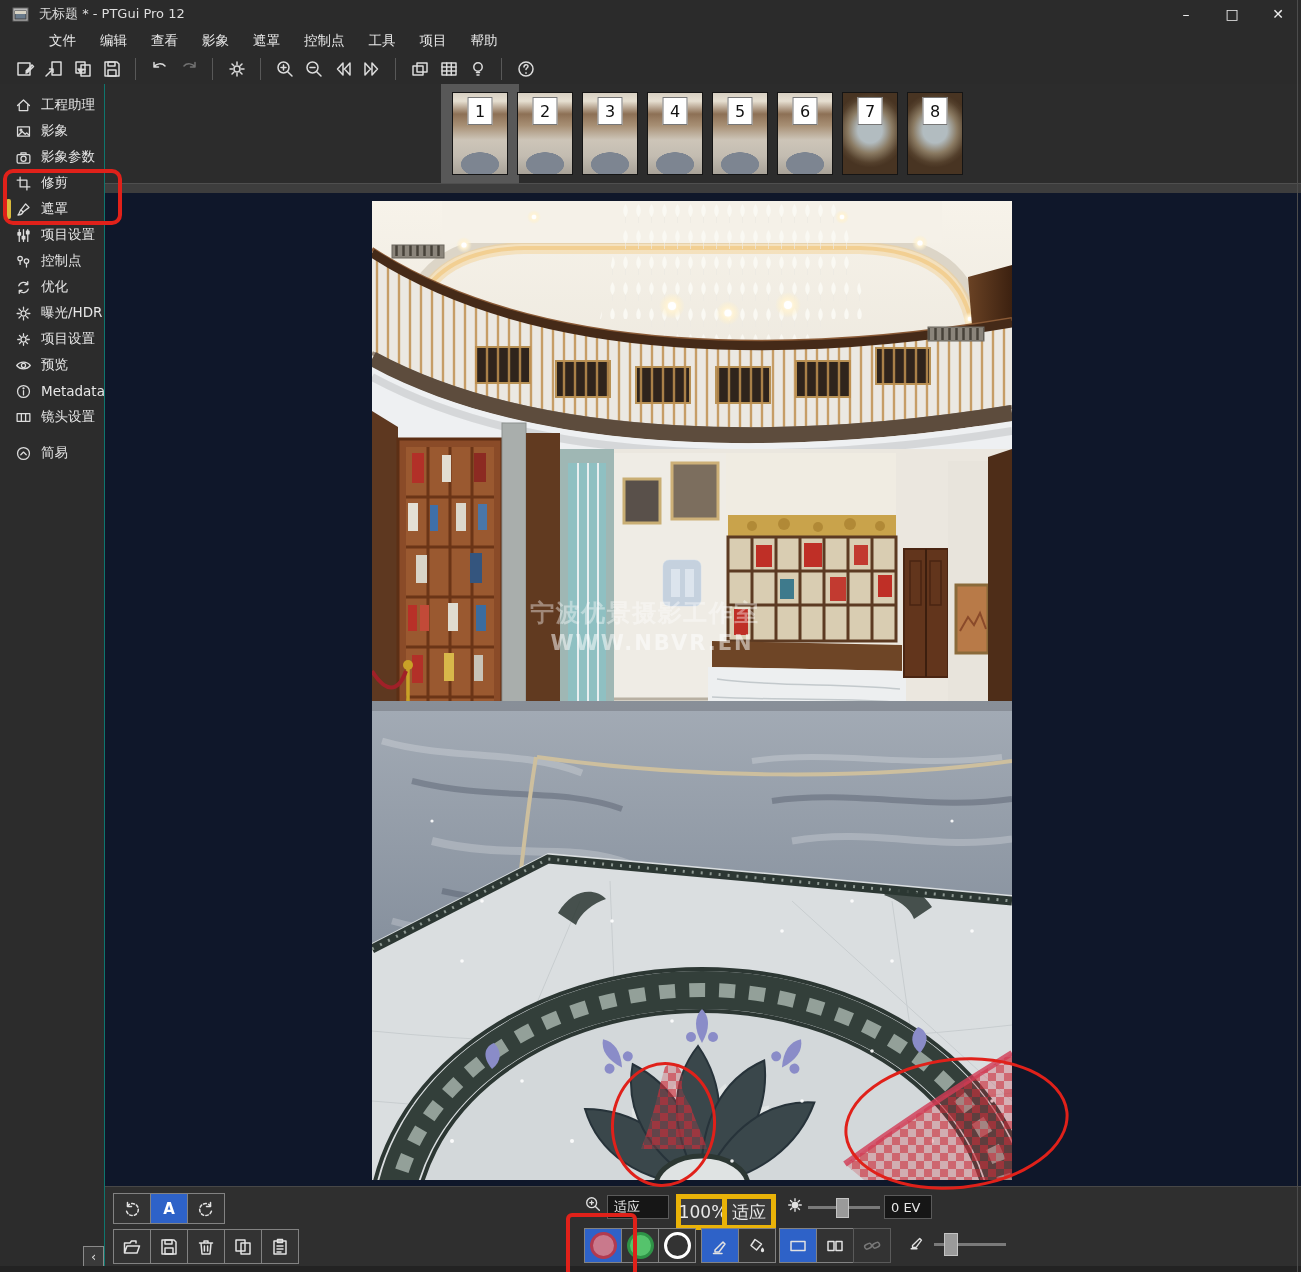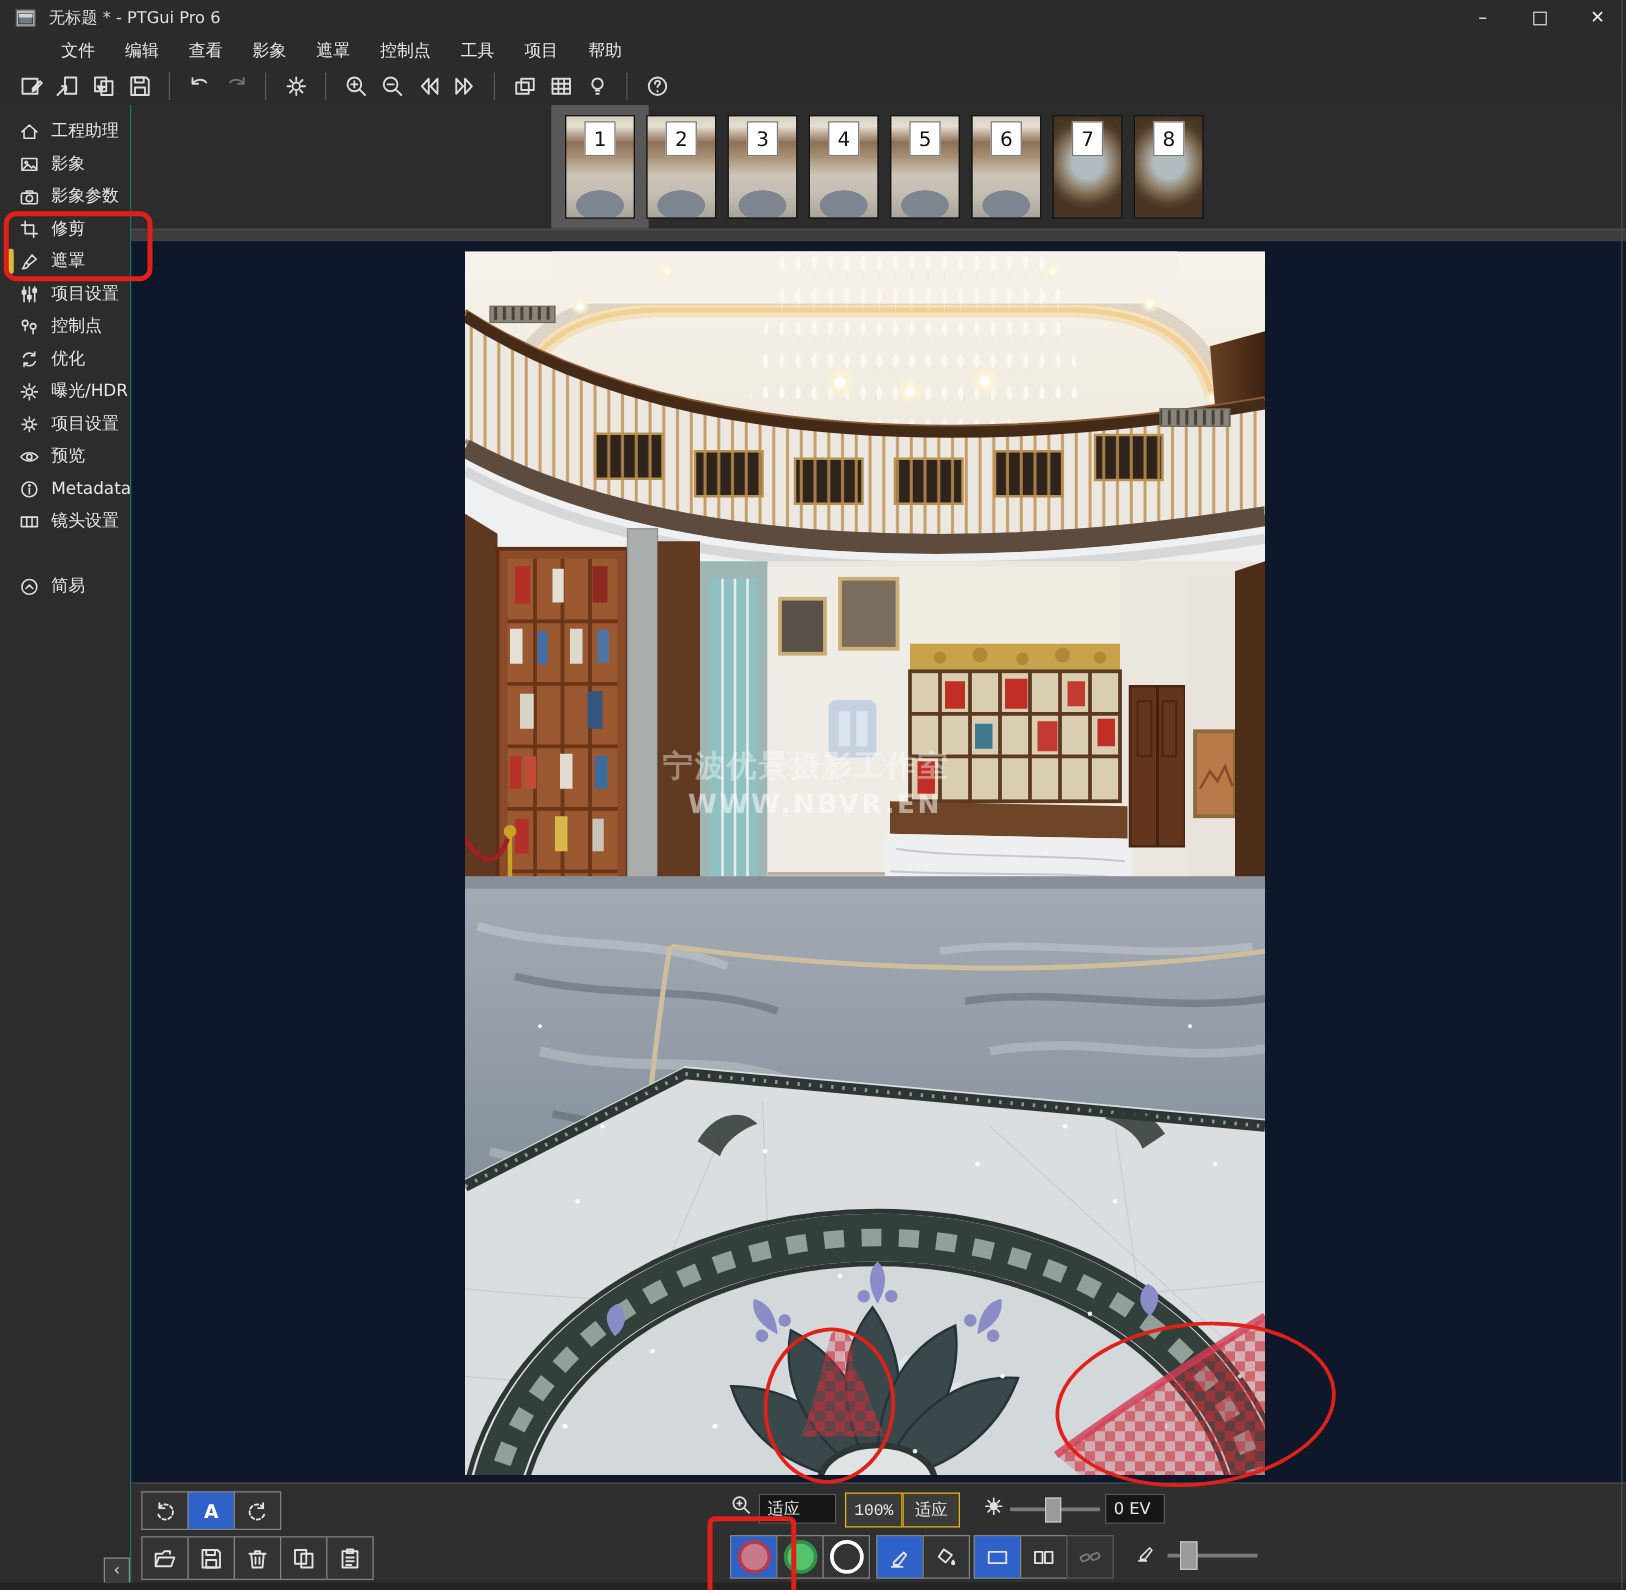--- a/index.html
+++ b/index.html
@@ -25,21 +25,21 @@
   .tb{width:27px;height:26px;display:flex;align-items:center;justify-content:center;margin:0 1px;}
   .tb svg{width:20px;height:20px;stroke:#dcdcdc;fill:none;stroke-width:1.5;stroke-linecap:round;stroke-linejoin:round;}
   .tb.dis svg{opacity:.4;}
   .tsep{width:1px;height:22px;background:#585858;margin:0 9px;}
   .toolbar .pad{width:10px;}
   
   .sidebar{left:0;top:84px;width:104px;height:1188px;background:#2c2c2c;border-right:2px solid #0f766e;}
   .side-item{position:relative;height:26px;display:flex;align-items:center;padding-left:15px;gap:9px;color:#e6e6e6;font-size:13.5px;white-space:nowrap;}
   .side-item svg{width:17px;height:17px;stroke:#dcdcdc;fill:none;stroke-width:1.5;stroke-linecap:round;stroke-linejoin:round;flex:0 0 auto;}
   .side-item.sel .selbar{position:absolute;left:6px;top:3px;width:5px;height:20px;border-radius:2px;background:#d9ba3c;}
-  .side-simple{margin-top:26px;}
+  .side-simple{margin-top:10px;}
   .collapse-btn{left:83px;top:1246px;width:19px;height:19px;background:#3a3a3a;border:1px solid #8a8a8a;color:#ddd;
     display:flex;align-items:center;justify-content:center;font-size:13px;line-height:1;}
   
   .thumbstrip{left:105px;top:84px;width:1196px;height:99px;background:#2c2c2c;}
   .selwrap{position:absolute;left:336px;top:0;width:78px;height:99px;background:#585858;}
   .thumbrow{position:absolute;left:347px;top:8px;display:flex;gap:9px;}
   .thumb{position:relative;width:54px;height:81px;border:1px solid #151515;
     background:
       radial-gradient(ellipse 62% 26% at 50% 88%, #7d8591 0 56%, rgba(0,0,0,0) 58%),
       linear-gradient(180deg,#d7cfc2 0%,#e6dfd1 10%,#8d7055 26%,#a78f74 40%,#cdc5b8 58%,#c3bcb1 78%,#a9a399 100%);}
@@ -65,40 +65,40 @@
   .grp{position:absolute;display:flex;}
   .cell{width:36px;height:29px;border:1px solid #828282;margin-left:-1px;display:flex;align-items:center;justify-content:center;background:#333;}
   .cell:first-child{margin-left:0;}
   .cell svg{width:20px;height:20px;stroke:#e2e2e2;fill:none;stroke-width:1.5;stroke-linecap:round;stroke-linejoin:round;}
   .cell.on{background:#2e62c8;}
   .cell.h34{height:33px;}
   .cell.dis{border-color:#5a5a5a;}
   .cell.dis svg{stroke:#787878;}
   .abtn{color:#fff;font-weight:bold;font-size:15px;}
   .field{background:#161616;border:1px solid #5a5a5a;color:#e8e8e8;font-size:13px;font-family:inherit;padding:0 6px;height:24px;box-sizing:border-box;}
-  .pushbtn{background:#3b3b3b;border:1px solid #eab308;color:#e8e8e8;font-size:13px;display:flex;align-items:center;justify-content:center;font-family:Liberation Mono, monospace;}
+  .pushbtn{background:#3b3b3b;border:5px solid #eab308;color:#e8e8e8;font-size:17px;display:flex;align-items:center;justify-content:center;}
   .track{position:absolute;height:3px;background:#7a7a7a;}
   .handle{position:absolute;background:#9a9a9a;border:1px solid #c4c4c4;}
   .dotcircle{width:21px;height:21px;border-radius:50%;}
   .mr{background:#c9798c;border:3px solid #b23a50;}
   .mg{background:#55c36c;border:3px solid #2f9347;}
   .mw{background:transparent;border:3px solid #fff;}
   .icon18 svg{width:18px;height:18px;stroke:#e0e0e0;fill:none;stroke-width:1.5;stroke-linecap:round;stroke-linejoin:round;}
   .rightedge{left:1297px;top:0;width:1px;height:1272px;background:#4c4c4c;}
 </style>
 </head>
 <body>
 
 <div class="abs titlebar">
   <svg class="appicon" viewBox="0 0 17 15">
     <rect x="1" y="1" width="15" height="13" fill="#b8b8b8" stroke="#666"></rect>
     <rect x="3" y="4" width="11" height="8" fill="#6a7b8c" stroke="#444"></rect>
     <rect x="3" y="4" width="11" height="3" fill="#d8d3c4"></rect>
   </svg>
-  <span class="title">无标题 * - PTGui Pro 6</span>
+  <span class="title">无标题 * - PTGui Pro 12</span>
   <div class="wctrls">
     <div class="wc">–</div>
     <div class="wc">□</div>
     <div class="wc">✕</div>
   </div>
 </div>
 
 <div class="abs menubar">
   <div class="menu-item">文件</div>
   <div class="menu-item">编辑</div>

